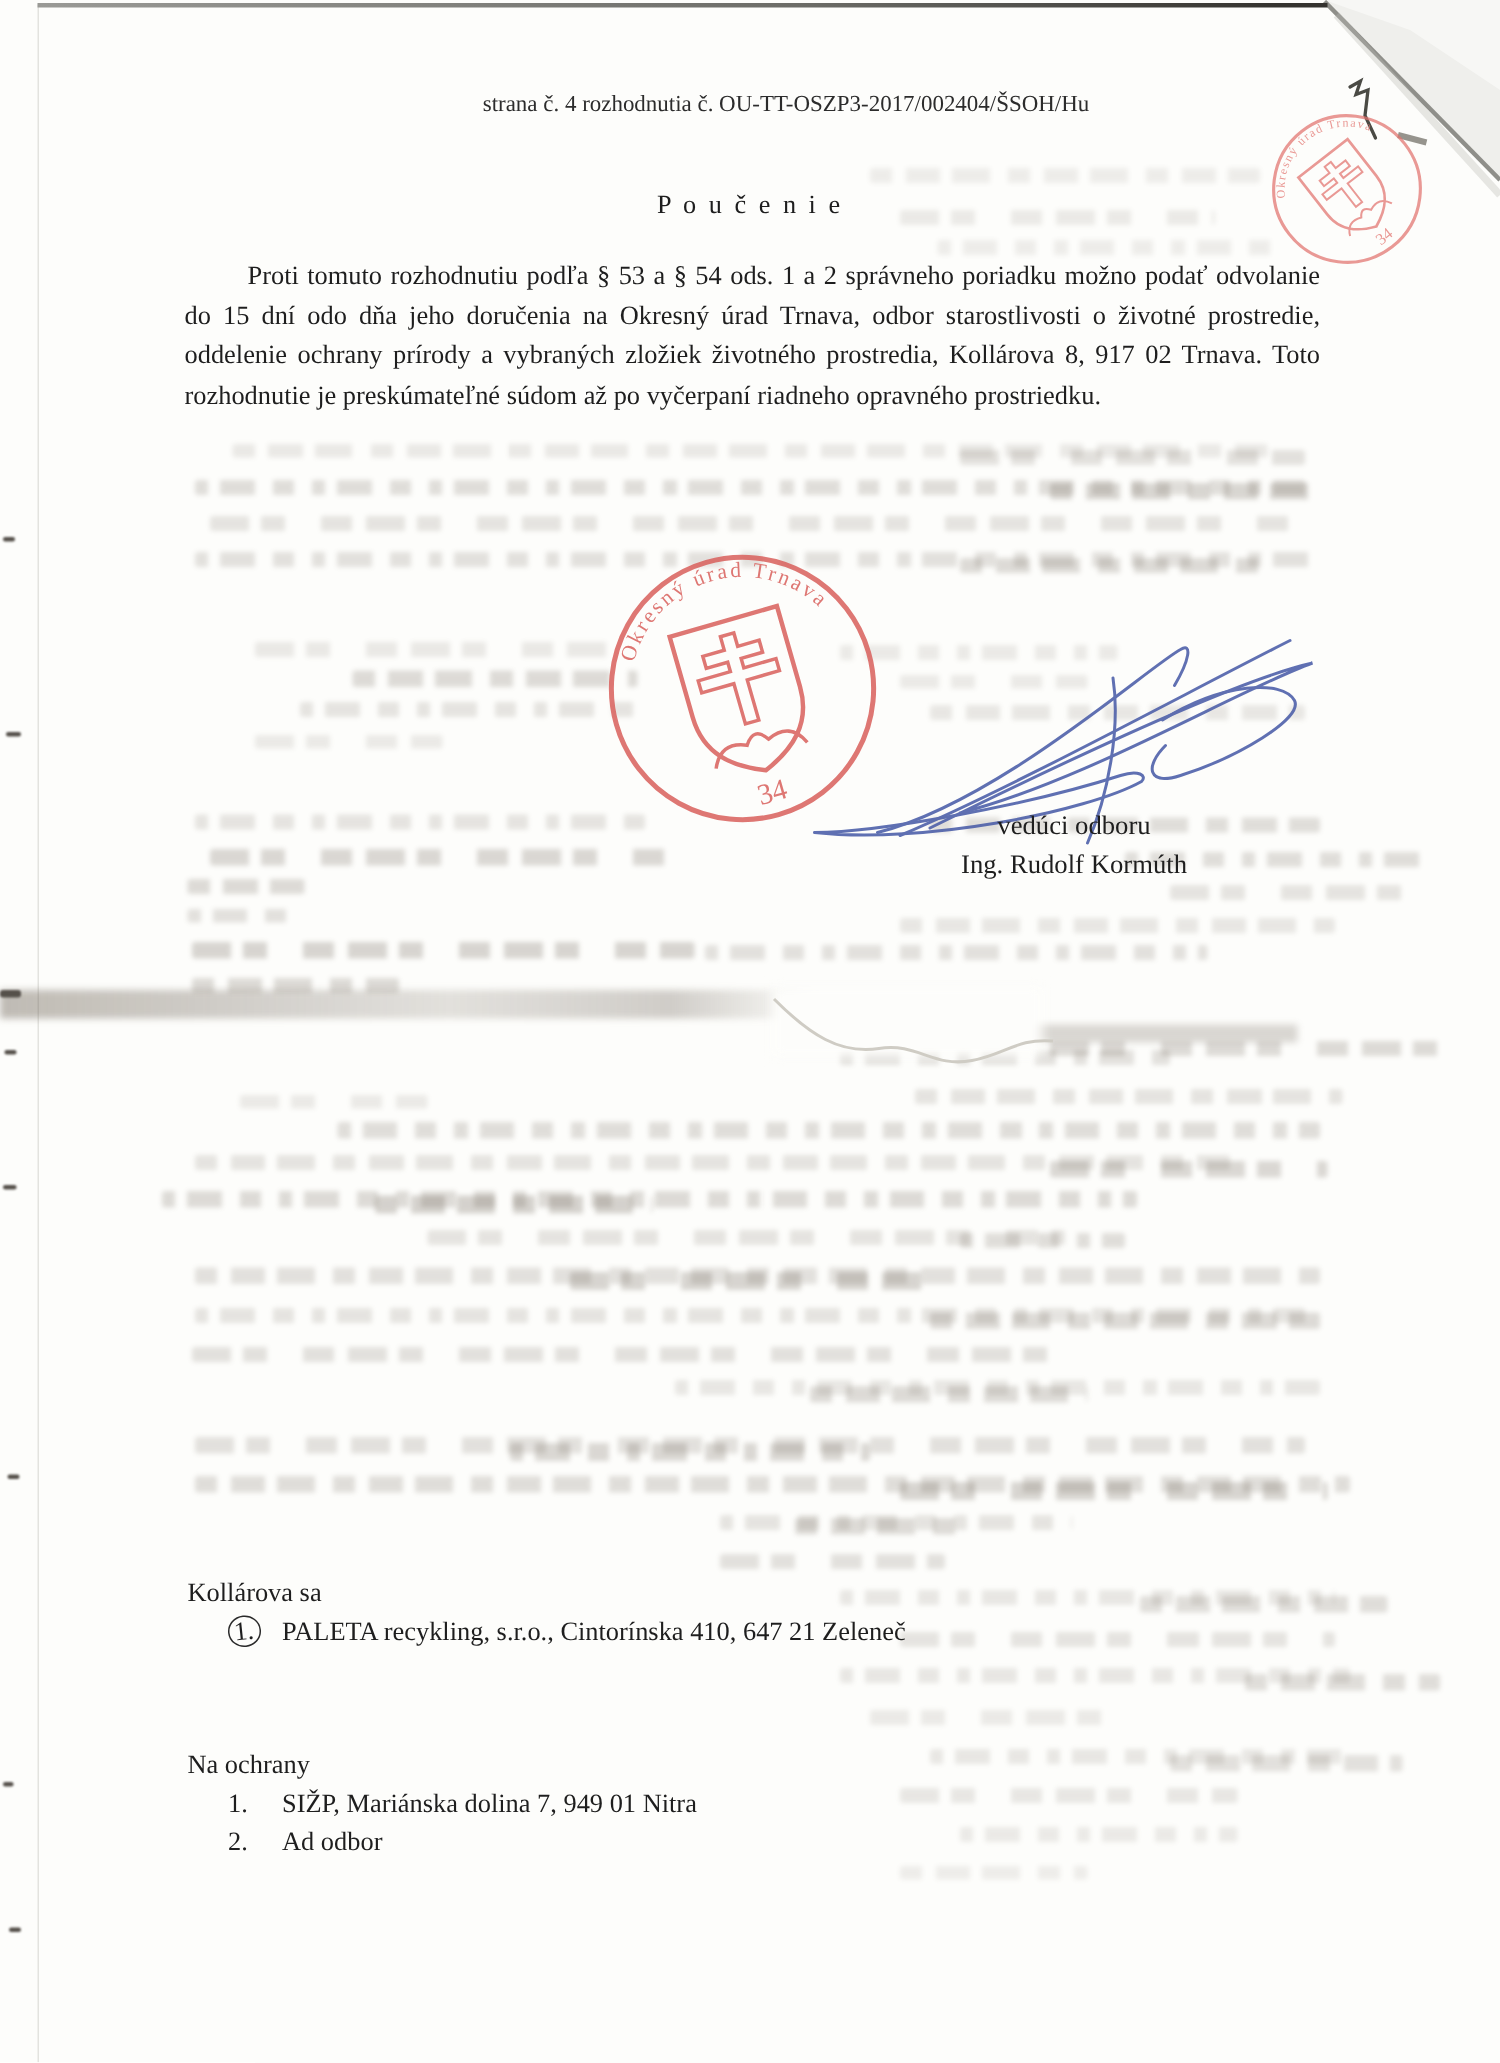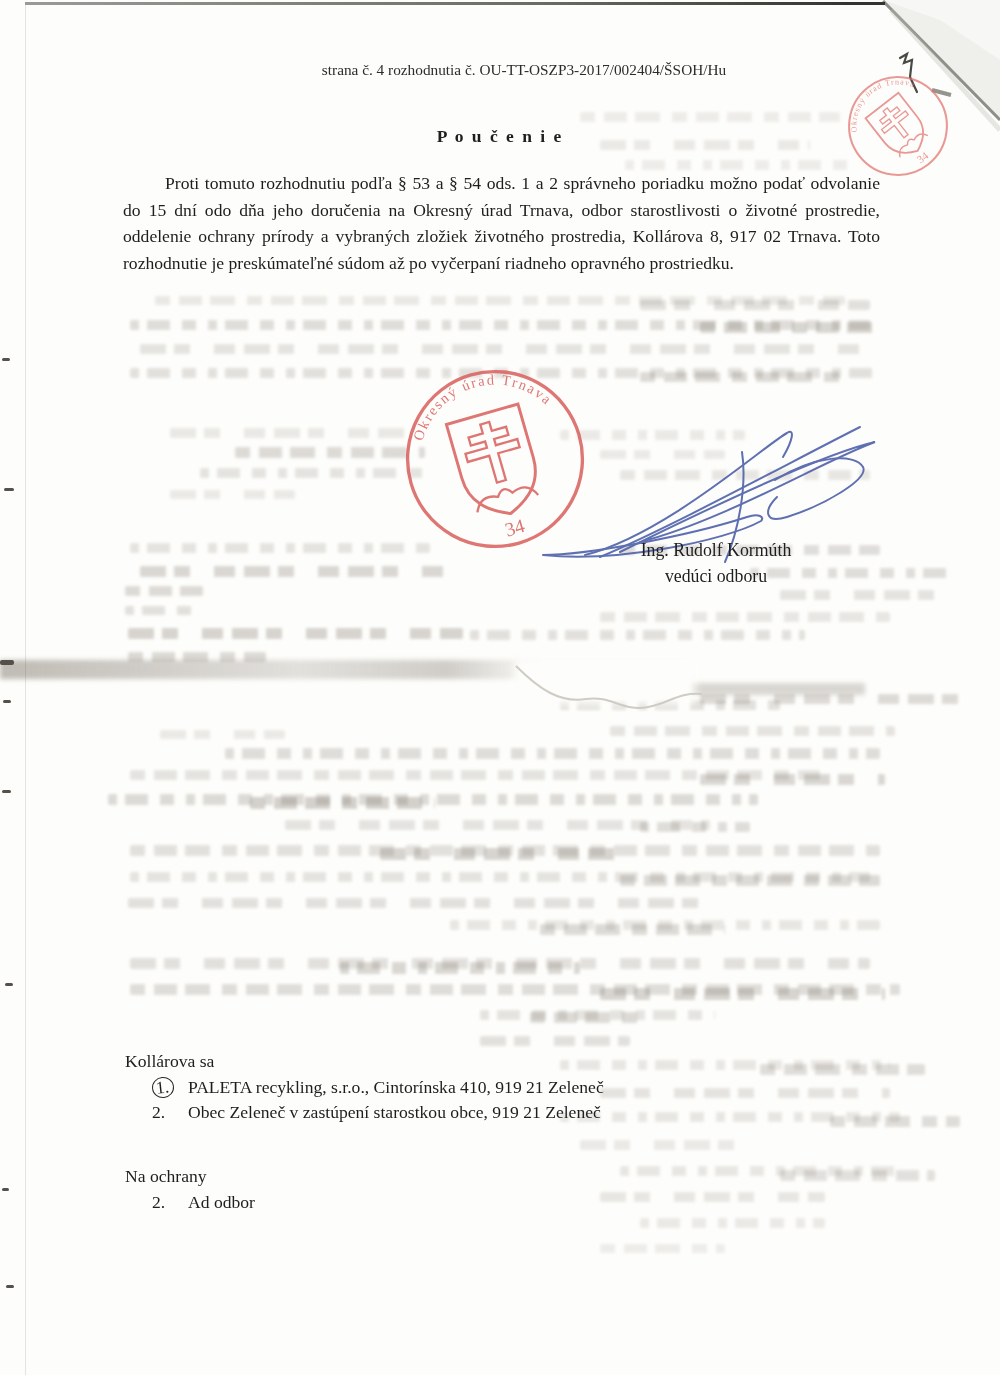--- a/index.html
+++ b/index.html
@@ -23,21 +23,21 @@
   .speck{position:absolute;background:#55504a;border-radius:2px;filter:blur(.6px);z-index:1;}
   #smudge-band{left:0;top:660px;width:545px;height:19px;filter:blur(2.5px);z-index:1;
     background:linear-gradient(90deg,rgba(105,95,82,.42),rgba(105,95,82,.18) 55%,rgba(105,95,82,.30) 82%,rgba(105,95,82,0));}
   #smudge-band2{left:660px;top:683px;width:205px;height:12px;filter:blur(2.5px);opacity:.25;background:#6e6458;z-index:1;}
   #tear-white{left:515px;top:658px;width:180px;height:46px;background:#fdfdfb;filter:blur(4px);z-index:2;}
   #tear-line{left:0;top:0;z-index:2;pointer-events:none;}
 
   
   #header-line{left:0;top:61px;width:1000px;padding-left:48px;box-sizing:border-box;
     text-align:center;font-size:15.3px;color:#2c2c2c;z-index:5;}
-  #section-title{left:0;top:126px;width:1000px;text-align:center;font-weight:bold;
+  #section-title{left:0;top:126px;width:1000px;text-align:center;font-weight:normal;
     font-size:17.5px;letter-spacing:2px;z-index:5;}
   #body-par{left:123px;top:170px;width:757px;font-size:17.6px;line-height:26.6px;
     text-align:justify;text-indent:42px;z-index:5;}
 
   
   .stamp{position:absolute;z-index:4;}
   .stamp svg{display:block;width:100%;height:100%;}
 
   
   #signature{left:525px;top:405px;width:360px;height:168px;z-index:5;}
@@ -185,35 +185,35 @@
       <path d="M18,150 C90,158 200,136 236,116 C240,112 234,108 222,112 C160,132 60,150 18,150"></path>
       <path d="M75,152 C150,120 260,60 335,22"></path>
       <path d="M95,147 C180,105 300,48 350,37 C300,55 200,115 115,137"></path>
       <path d="M60,150 C140,130 240,40 262,28 C270,23 268,35 258,52"></path>
       <path d="M250,75 C290,50 330,48 338,62 C344,74 300,100 262,112 C240,119 238,106 252,92"></path>
       <path d="M217,47 C222,80 214,125 200,157"></path>
     </g>
   </svg>
 
   <div class="abs" id="signer">
+    <div>vedúci odboru</div>
     <div>Ing. Rudolf Kormúth</div>
-    <div>vedúci odboru</div>
   </div>
 
   <div class="list-section" id="delivery-section" style="top:1049px;">
     <div>Kollárova sa</div>
     <div class="list-rows" id="delivery-rows">
-        <div class="lrow"><span class="num-wrap"><span class="circled">1.</span></span><span>PALETA recykling, s.r.o., Cintorínska 410, 919 21 Zeleneč</span></div>
-        <div class="lrow"><span class="num-wrap"><span>2.</span></span><span>Obec Zeleneč v zastúpení starostkou obce, 919 21 Zeleneč</span></div>
+        <div class="lrow"><span class="num-wrap"><span class="circled">1.</span></span><span>PALETA recykling, s.r.o., Cintorínska 410, 647 21 Zeleneč</span></div>
       </div>
   </div>
 
   <div class="list-section" id="notice-section" style="top:1164px;">
     <div>Na ochrany</div>
     <div class="list-rows" id="notice-rows">
+        <div class="lrow"><span class="num-wrap"><span>1.</span></span><span>SIŽP, Mariánska dolina 7, 949 01 Nitra</span></div>
         <div class="lrow"><span class="num-wrap"><span>2.</span></span><span>Ad odbor</span></div>
       </div>
   </div>
 
 <div class="speck" style="top: 358px; left: 2px; width: 8px; height: 3px;"></div>
     <div class="speck" style="top: 488px; left: 4px; width: 10px; height: 3px;"></div>
     <div class="speck" style="top: 660px; left: 0px; width: 14px; height: 5px;"></div>
     <div class="speck" style="top: 700px; left: 3px; width: 8px; height: 3px;"></div>
     <div class="speck" style="top: 790px; left: 2px; width: 9px; height: 3px;"></div>
     <div class="speck" style="top: 983px; left: 5px; width: 8px; height: 3px;"></div>

